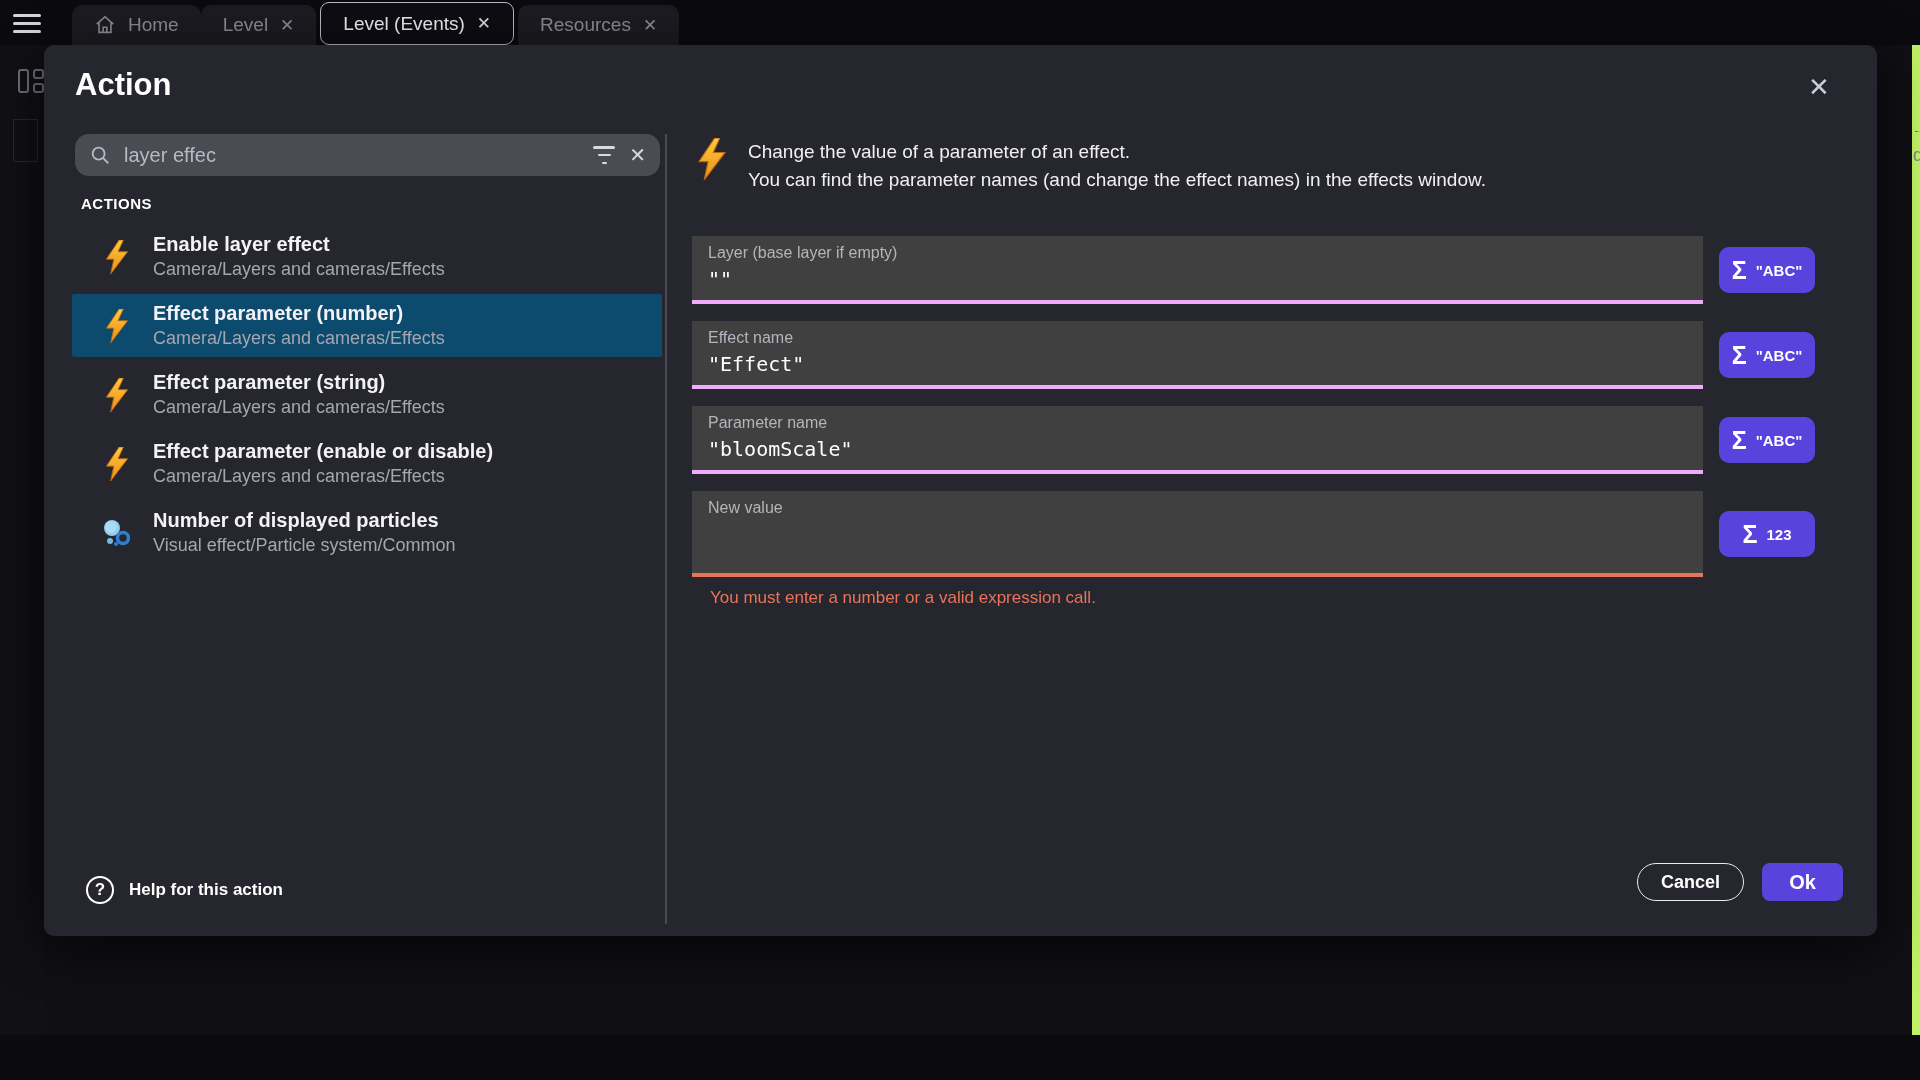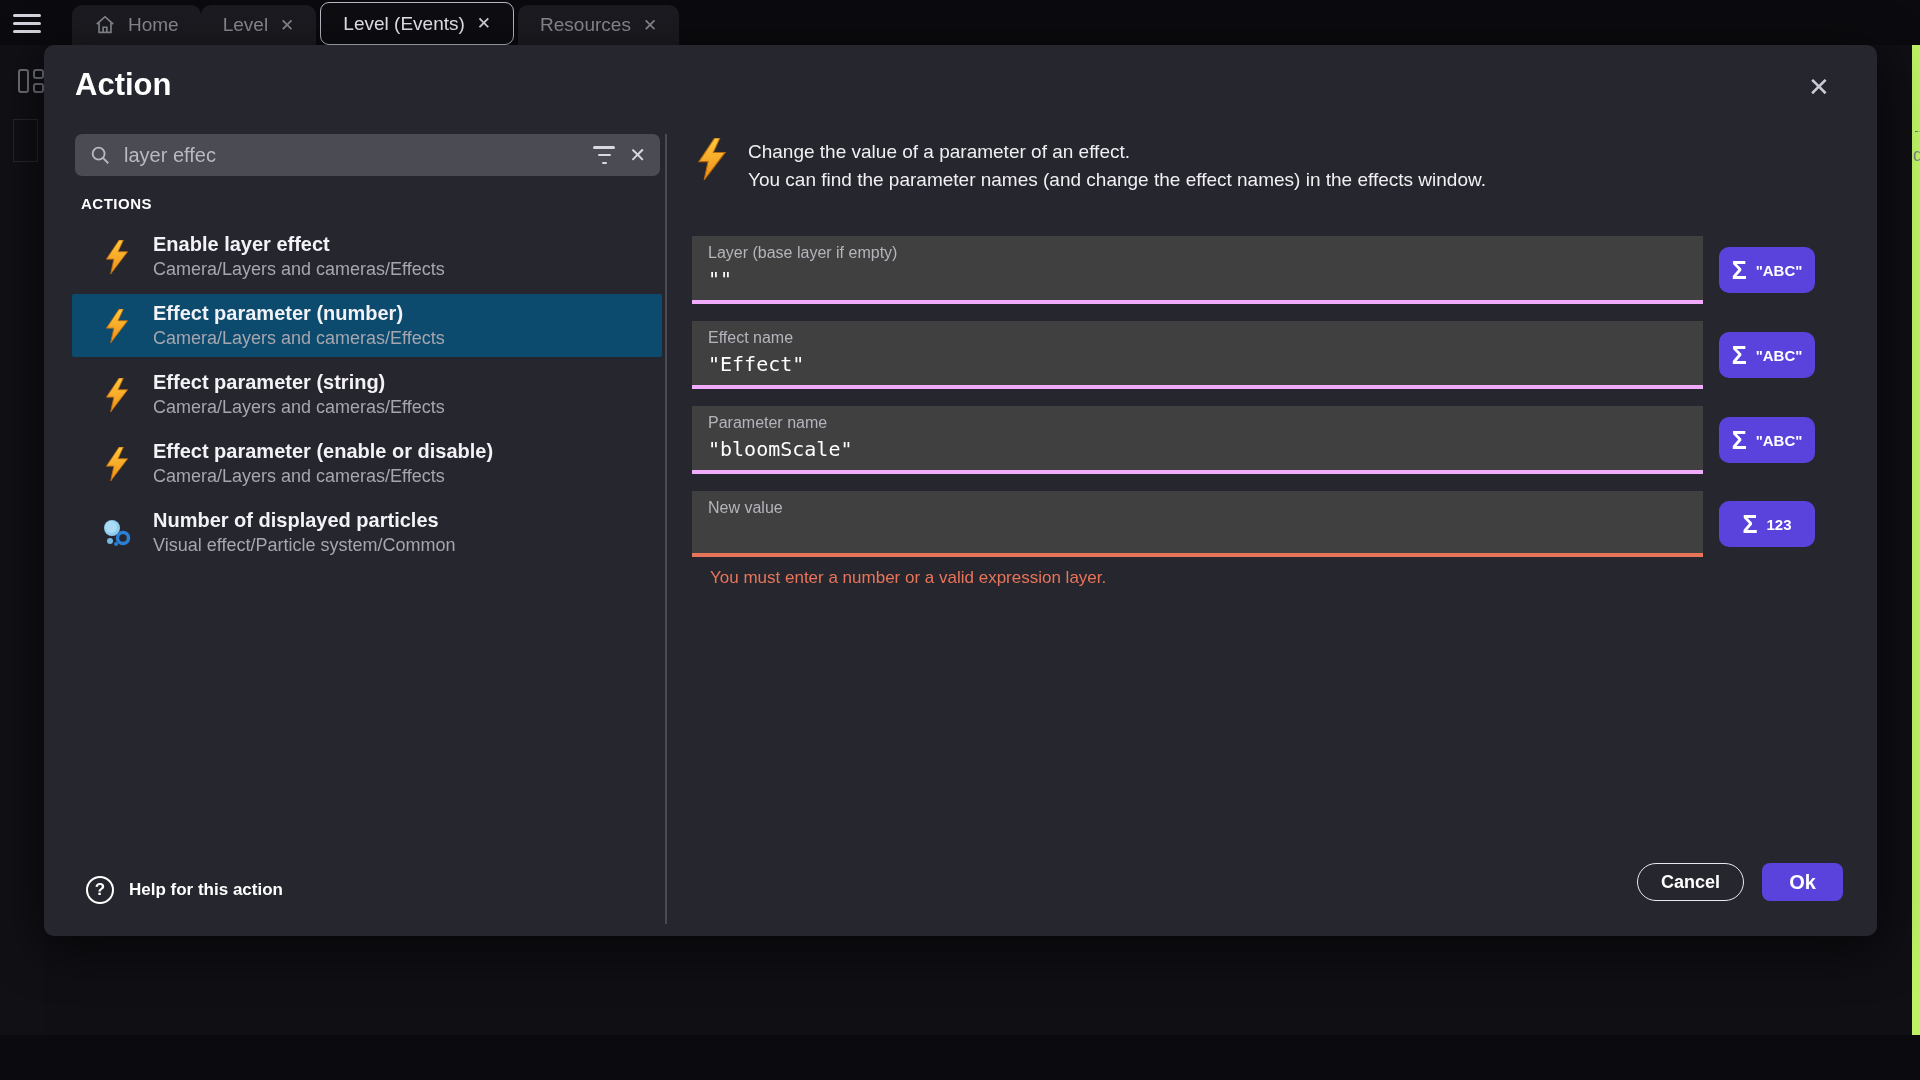--- a/index.html
+++ b/index.html
@@ -42,21 +42,21 @@
   
   .dialog { position:absolute; left:44px; top:45px; width:1833px; height:891px;
             background:#26262e; border-radius:10px; box-shadow:0 10px 50px rgba(0,0,0,.65); }
   .dialog-title { position:absolute; left:31px; top:22px; font-size:31px; font-weight:700; color:#ffffff; }
   .dialog-close { position:absolute; right:42px; top:26px; width:32px; height:32px; display:flex;
                   align-items:center; justify-content:center; color:#c9ccd6; font-size:26px; cursor:pointer; }
   .dialog-close::before { content:"✕"; }
 
   
   .search-box { position:absolute; left:31px; top:89px; width:585px; height:42px; background:#4b4b54;
-                border-radius:7px; display:flex; align-items:center; padding:0 14px; gap:13px; }
+                border-radius:14px; display:flex; align-items:center; padding:0 14px; gap:13px; }
   .search-input { flex:1; background:transparent; border:none; outline:none; color:#b9b9c2;
                   font-size:20px; font-family:"Liberation Sans", sans-serif; }
   .filter-icon { width:24px; height:18px; display:flex; flex-direction:column; align-items:center;
                  justify-content:space-between; cursor:pointer; }
   .filter-icon span { height:2.5px; background:#d8d8e0; border-radius:2px; display:block; }
   .filter-icon .f1 { width:22px; } .filter-icon .f2 { width:13px; } .filter-icon .f3 { width:5px; }
   .search-clear { color:#d8d8e0; font-size:20px; cursor:pointer; }
   .search-clear::before { content:"✕"; }
 
   .actions-header { position:absolute; left:37px; top:150px; font-size:15px; font-weight:700;
@@ -77,21 +77,21 @@
   .desc-row { position:absolute; left:652px; top:93px; display:flex; gap:20px; align-items:flex-start; }
   .desc-text { color:#f0f0f3; font-size:19px; line-height:28px; font-weight:500; }
 
   .fields { position:absolute; left:648px; top:191px; width:1150px; }
   .field-row { display:flex; align-items:center; gap:16px; margin-bottom:17px; }
   .field { width:1011px; background:#404040; border-bottom:4px solid #f0abfc;
            padding:8px 16px 9px; }
   .field-label { font-size:16px; color:#b4b4bc; }
   .field-value { font-family:"DejaVu Sans Mono", monospace; font-size:20px; color:#ffffff;
                  margin-top:5px; min-height:24px; }
-  .field-row.error .field { border-bottom-color:#e8745a; padding-bottom:7px; }
+  .field-row.error .field { border-bottom-color:#e8745a; padding-bottom:27px; }
   .field-error { color:#e8745a; font-size:17px; margin:-6px 0 14px 18px; }
   .sigma-btn { width:96px; height:46px; background:#5a43dd; border-radius:10px; display:flex;
                align-items:center; justify-content:center; gap:9px; cursor:pointer; border:none; }
   .sigma-glyph { color:#fff; font-size:25px; font-weight:700; line-height:1; }
   .sigma-glyph::before { content:"Σ"; }
   .sigma-label { color:#fff; font-size:15px; font-weight:700; }
 
   
   .help-row { position:absolute; left:42px; bottom:32px; display:flex; align-items:center; gap:15px; cursor:pointer; }
   .help-icon { width:28px; height:28px; border:2.5px solid #ffffff; border-radius:50%; color:#ffffff;
@@ -325,21 +325,21 @@
     <div class="field-row error">
       <div class="field">
         <div class="field-label">New value</div>
         <div class="field-value">&nbsp;</div>
       </div>
       <button class="sigma-btn">
         <span class="sigma-glyph"></span>
         <span class="sigma-label">123</span>
       </button>
     </div>
-    <div class="field-error optional">You must enter a number or a valid expression layer.</div>
+    <div class="field-error optional">You must enter a number or a valid expression call.</div>
   </div>
     </div>
 
   <div class="help-row">
     <span class="help-icon"></span>
     <span class="help-label">Help for this action</span>
   </div>
   <button class="cancel-btn">Cancel</button>
   <button class="ok-btn">Ok</button>
 </div>

